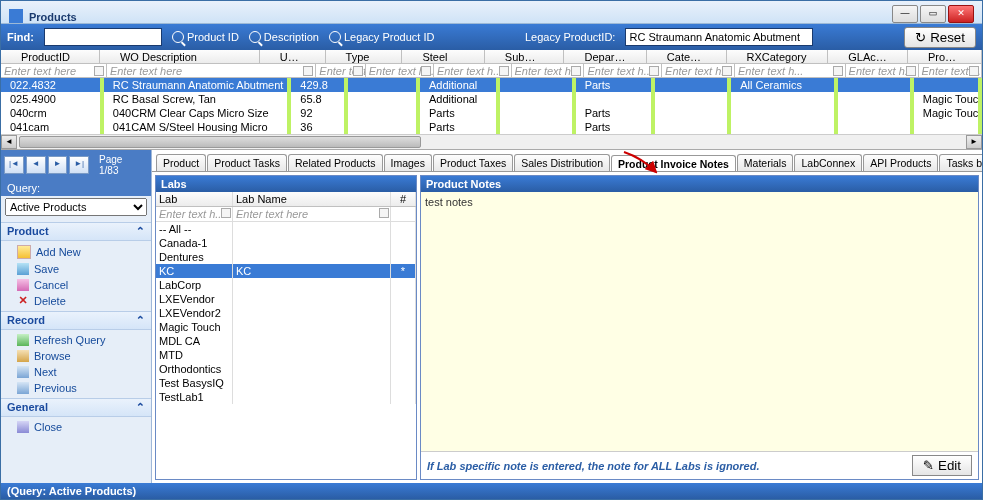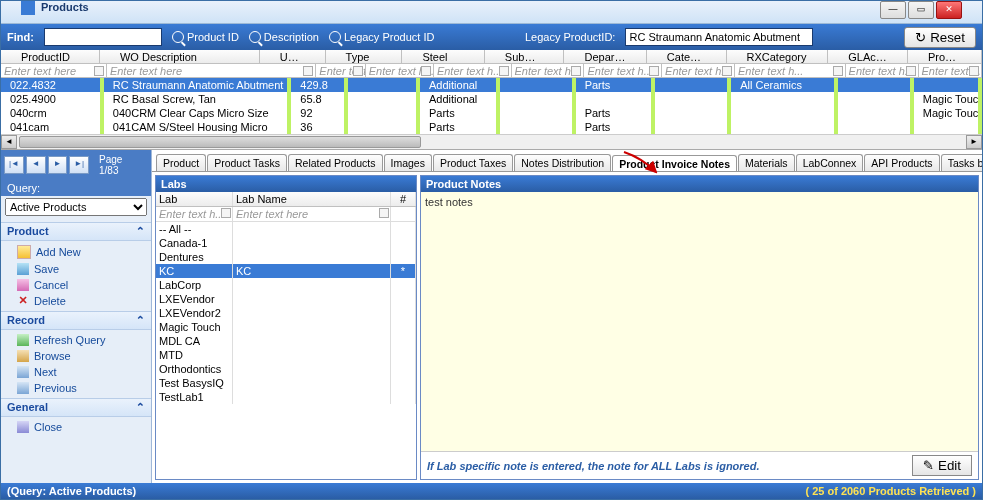--- a/index.html
+++ b/index.html
@@ -1,17 +1,17 @@
 <!DOCTYPE html>
 <html><head>
 <meta charset="utf-8">
 <style>
 html,body{margin:0;padding:0;font-family:"Segoe UI",Tahoma,sans-serif;font-size:11px;background:#fff;color:#000}
 .window{width:983px;height:500px;border:1px solid #3a6ea5;box-sizing:border-box;display:flex;flex-direction:column;background:#fff;position:relative}
-.titlebar{height:22px;background:linear-gradient(#e9f1fb,#cfe3f7);display:flex;align-items:flex-start;padding:0 20px;border-bottom:1px solid #9db9d6}
+.titlebar{height:22px;background:linear-gradient(#e9f1fb,#cfe3f7);display:flex;align-items:flex-end;padding:0 8px;border-bottom:1px solid #9db9d6}
 .titlebar .icon{width:14px;height:14px;background:#3a7bd5;margin-right:6px}
 .titlebar .title{flex:1;font-weight:bold;color:#1a3a6e}
 .win-btns{display:flex;gap:2px}
 .win-btn{width:24px;height:16px;border:1px solid #888;background:linear-gradient(#f5f5f5,#ddd);border-radius:2px;font-size:9px;line-height:14px;text-align:center;cursor:pointer}
 .win-btn.close{background:linear-gradient(#f77,#c22);color:#fff;border-color:#911}
 .findbar{background:linear-gradient(#3a7bd5,#2a5da5);height:26px;display:flex;align-items:center;padding:0 6px;color:#fff;gap:10px}
 .findbar .lbl{font-weight:bold}
 .findbar input{height:16px;border:1px solid #1a3a6e;padding:0 3px;font-size:11px}
 .findbar .fld{display:flex;align-items:center;gap:3px;cursor:pointer}
 .findbar .mag{width:10px;height:10px;border:1.5px solid #fff;border-radius:50%;position:relative;display:inline-block}
@@ -272,21 +272,21 @@
         </div>
     </div>
 
     <div class="main">
       <div class="tabstrip" id="tabs">
           <div class="tab">Product</div>
           <div class="tab">Product Tasks</div>
           <div class="tab">Related Products</div>
           <div class="tab">Images</div>
           <div class="tab">Product Taxes</div>
-          <div class="tab">Notes Distribution</div>
+          <div class="tab">Sales Distribution</div>
           <div class="tab active">Product Invoice Notes</div>
           <div class="tab">Materials</div>
           <div class="tab">LabConnex</div>
           <div class="tab">API Products</div>
           <div class="tab">Tasks by Employees</div>
         </div>
       <div class="tab-content" style="position:relative">
 
         <div class="arrow">
           <svg width="40" height="40">
@@ -392,15 +392,14 @@
                 <span>Edit</span>
               </button>
           </div>
         </div>
       </div>
     </div>
   </div>
 
   <div class="statusbar">
     <span>(Query: Active Products)</span>
-    <span class="right">( 25 of 2060 Products Retrieved )</span>
   </div>
 </div>
 
 </body></html>

